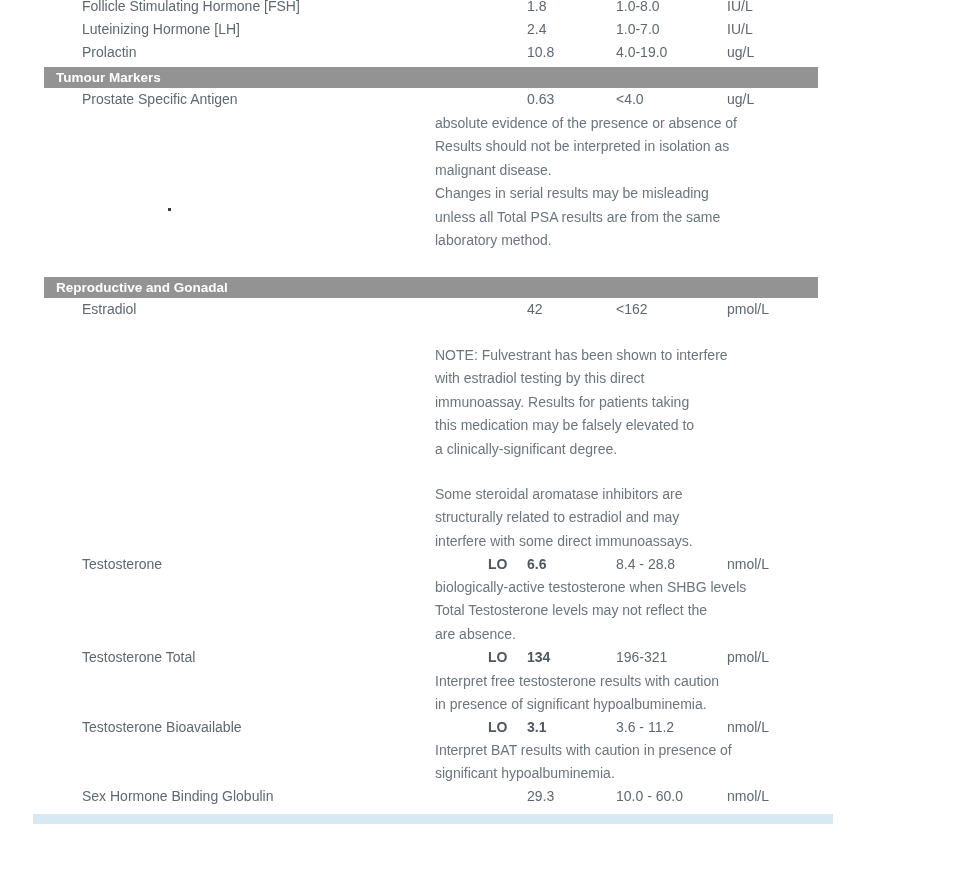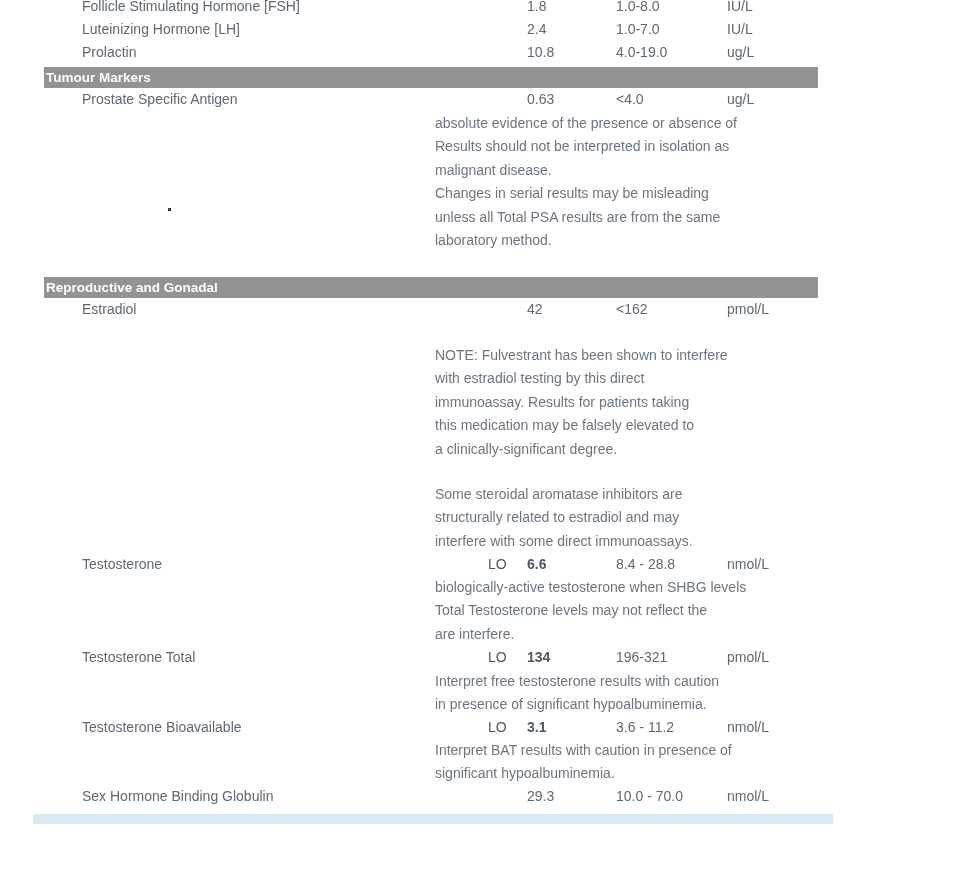--- a/index.html
+++ b/index.html
@@ -20,36 +20,36 @@
   .row {
     position: absolute;
     left: 0;
     width: 100%;
     height: 23px;
     line-height: 23px;
     white-space: nowrap;
   }
   .cell { position: absolute; top: 0; }
   .cell.name   { left: 82px; }
-  .cell.flag   { left: 488px; font-weight: normal; color: var(--flag-text, #4e5862); text-align: center; }
+  .cell.flag   { left: 488px; font-weight: bold; color: var(--flag-text, #4e5862); text-align: center; }
   .cell.result { left: 527px; }
   .cell.result.flagged { font-weight: bold; color: var(--flag-text, #4e5862); }
   .cell.range  { left: 616px; }
   .cell.units  { left: 727px; }
   .section-bar {
     position: absolute;
     left: 44px;
     width: 774px;
     height: 21px;
     line-height: 21px;
     background: var(--section-bar-bg, #939393);
     color: var(--section-bar-text, #ffffff);
     font-weight: bold;
     font-size: 13.5px;
-    padding-left: 2px;
+    padding-left: 12px;
     box-sizing: border-box;
     white-space: nowrap;
   }
   .note {
     position: absolute;
     left: 435px;
     color: var(--note-text, #6b757f);
   }
   .note .note-line {
     height: 23.4px;
@@ -150,21 +150,21 @@
     <span class="cell name">Testosterone</span>
     <span class="cell flag">LO</span>
     <span class="cell result flagged">6.6</span>
     <span class="cell range">8.4 - 28.8</span>
     <span class="cell units">nmol/L</span>
   </div>
 
   <div class="note" style="top:576px">
     <div class="note-line">biologically-active testosterone when SHBG levels</div>
     <div class="note-line">Total Testosterone levels may not reflect the</div>
-    <div class="note-line">are interfere.</div>
+    <div class="note-line">are absence.</div>
   </div>
 
   <div class="row" style="top:646px">
     <span class="cell name">Testosterone Total</span>
     <span class="cell flag">LO</span>
     <span class="cell result flagged">134</span>
     <span class="cell range">196-321</span>
     <span class="cell units">pmol/L</span>
   </div>
 
@@ -182,19 +182,19 @@
   </div>
 
   <div class="note" style="top:739px">
     <div class="note-line">Interpret BAT results with caution in presence of</div>
     <div class="note-line">significant hypoalbuminemia.</div>
   </div>
 
   <div class="row" style="top:785px">
     <span class="cell name">Sex Hormone Binding Globulin</span>
     <span class="cell result">29.3</span>
-    <span class="cell range">10.0 - 70.0</span>
+    <span class="cell range">10.0 - 60.0</span>
     <span class="cell units">nmol/L</span>
   </div>
 
   <div class="bottom-bar"></div>
 
 </div>
 
 </body></html>

